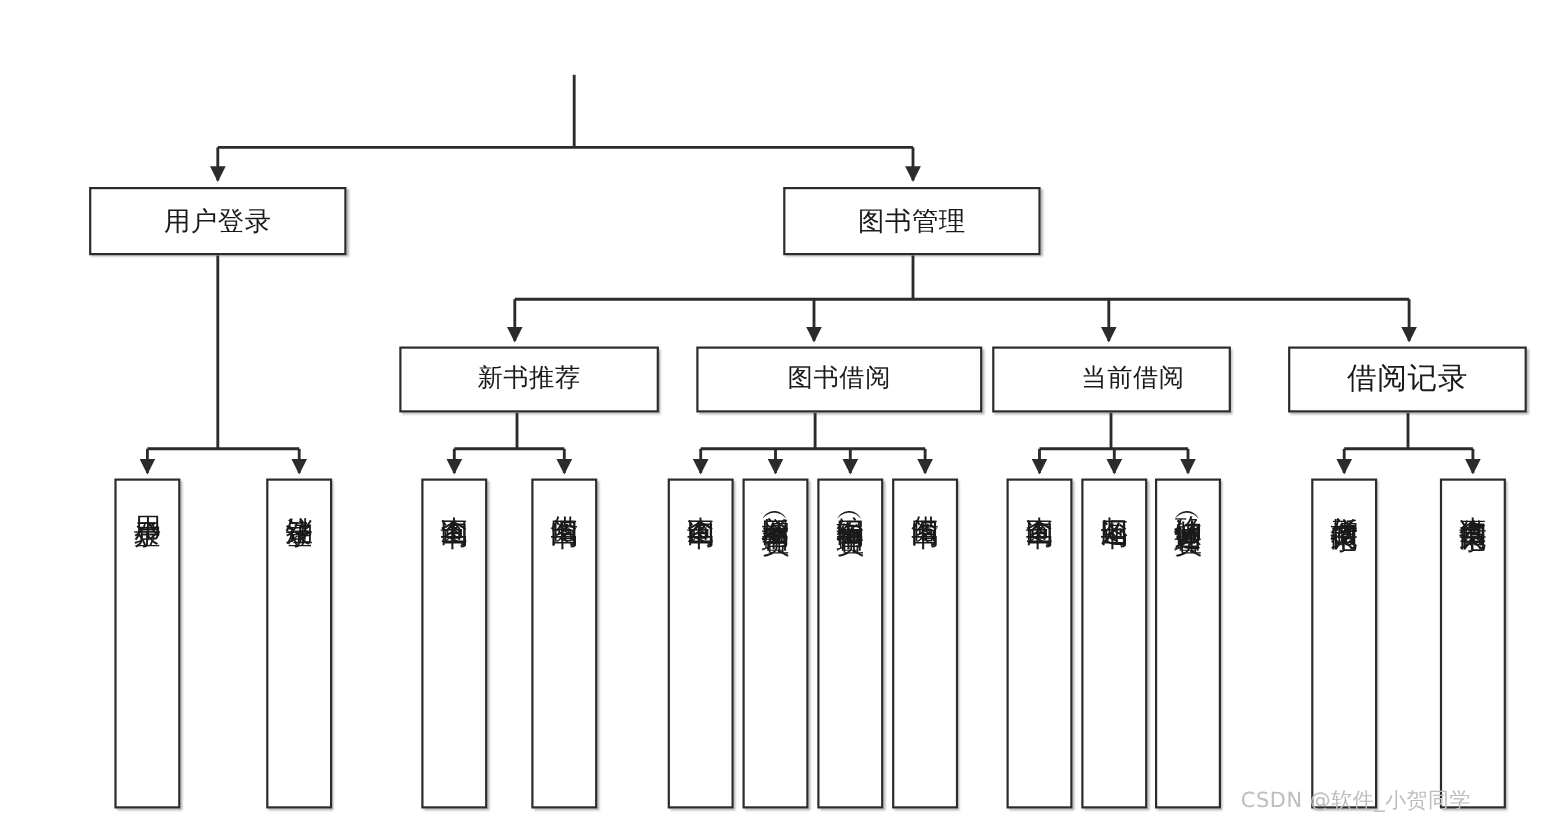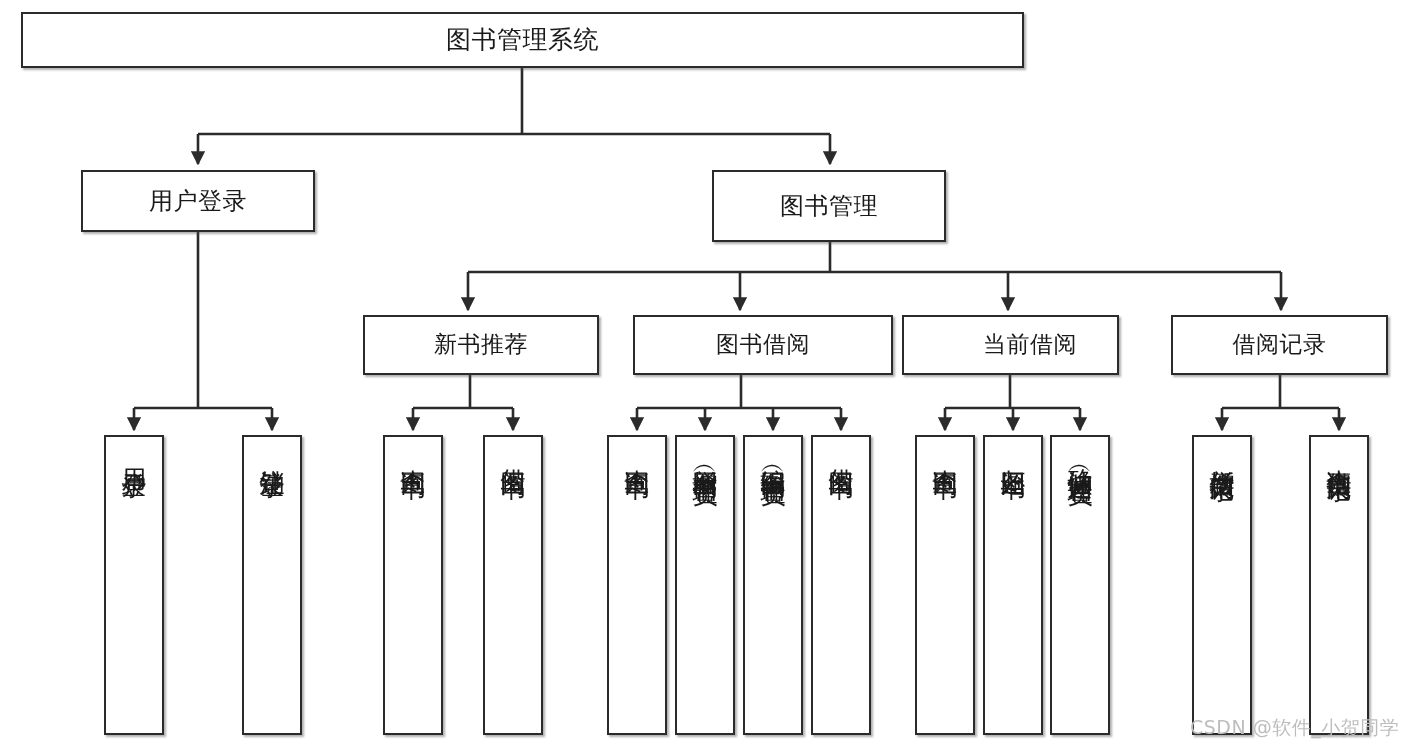--- a/index.html
+++ b/index.html
@@ -111,41 +111,38 @@
       <path d="M 1013 408 L 1013 430" marker-end="url(#arrow)"></path>
       <path d="M 1080 408 L 1080 430" marker-end="url(#arrow)"></path>
 
       <path d="M 1280 375 L 1280 408"></path>
       <path d="M 1222 408 L 1339 408"></path>
       <path d="M 1222 408 L 1222 430" marker-end="url(#arrow)"></path>
       <path d="M 1339 408 L 1339 430" marker-end="url(#arrow)"></path>
     </g>
   </svg>
 
-  <div class="node horizontal" style="left:21px; top:12px; width:1003px; height:56px; font-size:25px;">
-    <span class="label">图书管理系统</span>
-  </div>
 
   <div class="node horizontal" style="left:81px; top:170px; width:234px; height:62px; font-size:24px;">
     <span class="label">用户登录</span>
   </div>
-  <div class="node horizontal" style="left:712px; top:170px; width:234px; height:72px; font-size:24px;">
+  <div class="node horizontal" style="left:712px; top:170px; width:234px; height:62px; font-size:24px;">
     <span class="label">图书管理</span>
   </div>
 
   <div class="node horizontal" style="left:363px; top:315px; width:236px; height:60px; font-size:23px;">
     <span class="label">新书推荐</span>
   </div>
   <div class="node horizontal" style="left:633px; top:315px; width:260px; height:60px; font-size:23px;">
     <span class="label">图书借阅</span>
   </div>
   <div class="node horizontal" style="left:902px; top:315px; width:217px; height:60px; font-size:23px;padding-left:39px;">
     <span class="label">当前借阅</span>
   </div>
-  <div class="node horizontal" style="left:1171px; top:315px; width:217px; height:60px; font-size:23px;">
+  <div class="node horizontal" style="left:1171px; top:315px; width:217px; height:60px; font-size:27px;">
     <span class="label">借阅记录</span>
   </div>
 
   <div class="node vertical" style="left:104px; top:435px; width:60px; height:300px; font-size:25px;">
     <span class="label">用户登录</span>
   </div>
   <div class="node vertical" style="left:242px; top:435px; width:60px; height:300px; font-size:25px;">
     <span class="label">注销登录</span>
   </div>
 
@@ -179,15 +176,15 @@
     <span class="label">确认归还（管理员）</span>
   </div>
 
   <div class="node vertical" style="left:1192px; top:435px; width:60px; height:300px; font-size:25px;">
     <span class="label">新增借阅记录</span>
   </div>
   <div class="node vertical" style="left:1309px; top:435px; width:60px; height:300px; font-size:25px;">
     <span class="label">查询借阅记录</span>
   </div>
 
-  <div class="watermark" style="left:1190px; top:715px;">CSDN @软件_小贺同学</div>
+  <div class="watermark" style="left:1128px; top:715px;">CSDN @软件_小贺同学</div>
 
 </div>
 
 </body></html>

